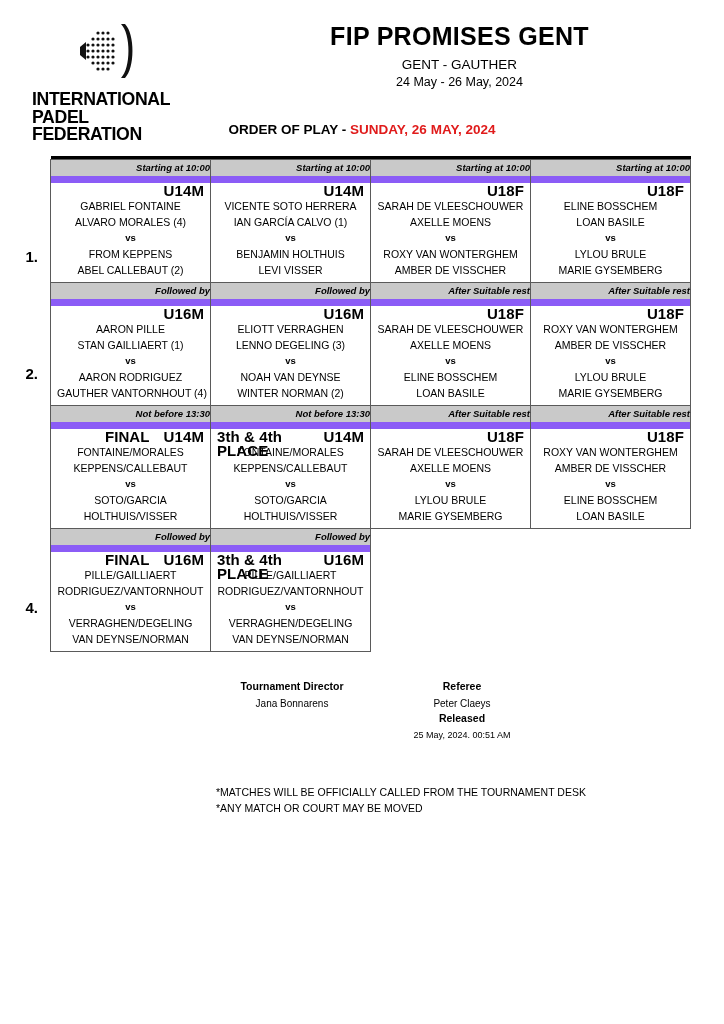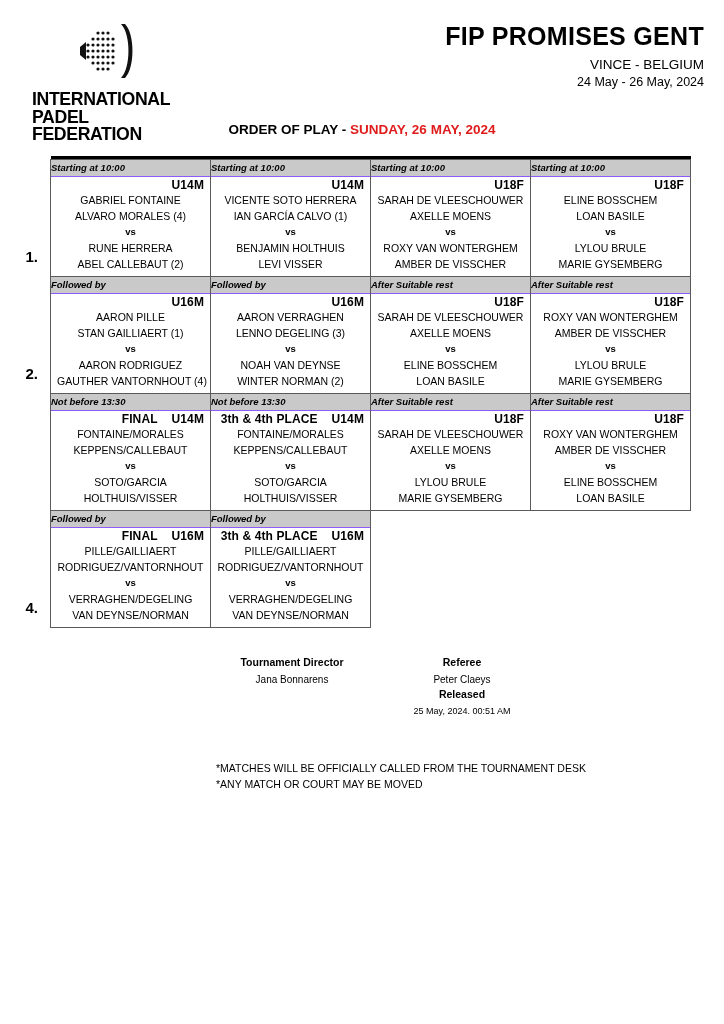--- a/index.html
+++ b/index.html
@@ -43,21 +43,21 @@
     font-size: 19px;
     letter-spacing: -0.4px;
     transform: scaleX(0.93);
     transform-origin: left center;
   }
   .title-block {
     position: absolute;
     left: 215px;
     right: 20px;
     top: 22px;
-    text-align: right;
+    text-align: center;
   }
   .evt-title {
     font-size: 25px;
     font-weight: bold;
     letter-spacing: 0.3px;
     margin-bottom: 6px;
   }
   .evt-loc {
     font-size: 13.5px;
     margin-bottom: 3px;
@@ -123,38 +123,38 @@
     border: 1px solid #5a5a5a;
     padding: 0;
     vertical-align: top;
   }
   td.empty {
     border: none;
     padding: 0;
   }
   .timebar {
     background: #c9c9c9;
-    border-bottom: 1px solid #8b5cf6;
+    border-bottom: 7px solid #8b5cf6;
     font-size: 9.5px;
     font-weight: bold;
     font-style: italic;
-    text-align: left;
+    text-align: right;
     padding: 2px 0 2px 0;
     height: 12px;
     line-height: 12px;
   }
   .matchbody {
     padding: 1px 6px 4px 6px;
   }
   .labelrow {
     display: flex;
     justify-content: flex-end;
     align-items: baseline;
     gap: 14px;
-    font-size: 12px;
+    font-size: 15px;
     font-weight: bold;
     height: 14px;
     line-height: 14px;
   }
   .labelrow .stage {
     letter-spacing: 0.1px;
   }
   .labelrow .cat {
     letter-spacing: 0.1px;
   }
@@ -251,21 +251,21 @@
     </svg>
     <div class="logo-words">
       <span>INTERNATIONAL</span>
       <span>PADEL</span>
       <span>FEDERATION</span>
     </div>
   </div>
 
   <div class="title-block">
     <div class="evt-title">FIP PROMISES GENT</div>
-    <div class="evt-loc">VINCE - BELGIUM</div>
+    <div class="evt-loc">GENT - GAUTHER</div>
     <div class="evt-dates">24 May - 26 May, 2024</div>
   </div>
 </div>
 
 <div class="oop"><span>ORDER OF PLAY - </span><span class="oop-day">SUNDAY, 26 MAY, 2024</span></div>
 
 <div class="sched-wrap">
   <div class="rownums" id="rownums">
       <div class="rownum" style="top: 70px;">1.</div>
       <div class="rownum" style="top: 187px;">2.</div>
@@ -288,21 +288,21 @@
           <td class="cell">
             <div class="timebar">Starting at 10:00</div>
             <div class="matchbody">
               <div class="labelrow">
                 <span class="stage"></span>
                 <span class="cat">U14M</span>
               </div>
               <div class="pl">GABRIEL FONTAINE</div>
               <div class="pl">ALVARO MORALES (4)</div>
               <div class="vs">vs</div>
-              <div class="pl">RUNE HERRERA</div>
+              <div class="pl">FROM KEPPENS</div>
               <div class="pl">ABEL CALLEBAUT (2)</div>
             </div>
           </td>
           <td class="cell">
             <div class="timebar">Starting at 10:00</div>
             <div class="matchbody">
               <div class="labelrow">
                 <span class="stage"></span>
                 <span class="cat">U14M</span>
               </div>
@@ -357,21 +357,21 @@
               <div class="pl">GAUTHER VANTORNHOUT (4)</div>
             </div>
           </td>
           <td class="cell">
             <div class="timebar">Followed by</div>
             <div class="matchbody">
               <div class="labelrow">
                 <span class="stage"></span>
                 <span class="cat">U16M</span>
               </div>
-              <div class="pl">AARON VERRAGHEN</div>
+              <div class="pl">ELIOTT VERRAGHEN</div>
               <div class="pl">LENNO DEGELING (3)</div>
               <div class="vs">vs</div>
               <div class="pl">NOAH VAN DEYNSE</div>
               <div class="pl">WINTER NORMAN (2)</div>
             </div>
           </td>
           <td class="cell">
             <div class="timebar">After Suitable rest</div>
             <div class="matchbody">
               <div class="labelrow">

